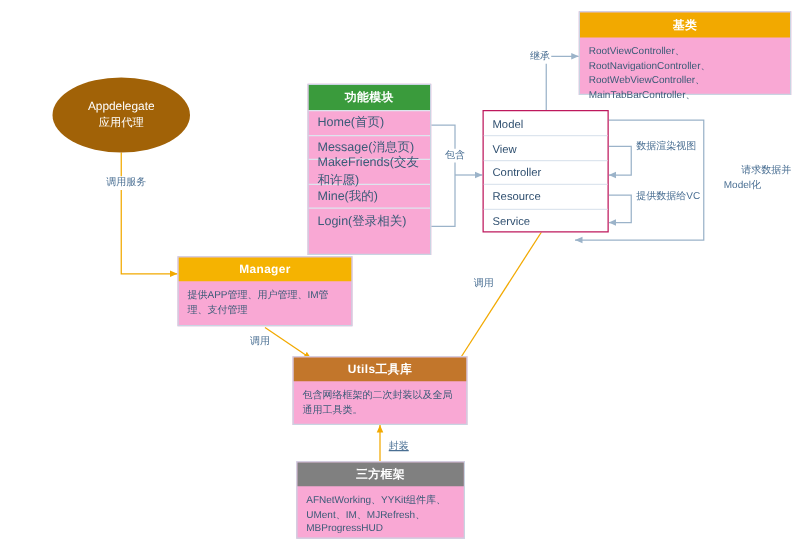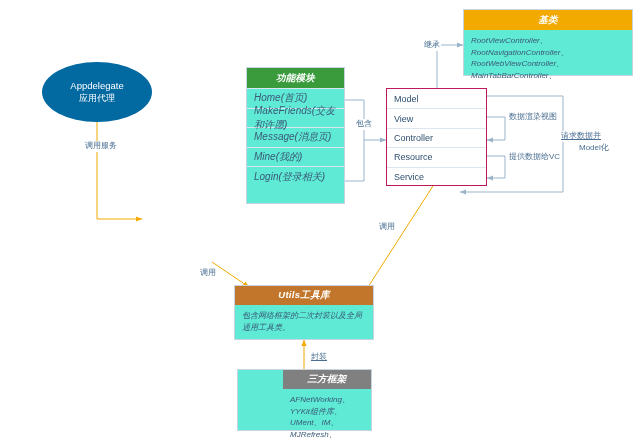--- a/index.html
+++ b/index.html
@@ -11,34 +11,33 @@
   }
   #stage{position:relative;width:640px;height:441px;}
 
   svg#wires{position:absolute;left:0;top:0;width:640px;height:441px;}
 
   .node{position:absolute;box-sizing:border-box;}
 
   
   .ellipse{
     border-radius:50%;
-    background:#0369a1;
+    background:#a16207;
     color:#ffffff;
     display:flex;flex-direction:column;
     align-items:center;justify-content:center;
     font-size:9.5px;line-height:13px;
     text-align:center;
   }
   .ellipse .l2{font-size:9px;}
 
   
   .boxed{
     border:1px solid #c9d4e2;
-    background:#5eead4;
-    font-style:italic;
+    background:#f9a8d4;
   }
   .hdr{
     color:#ffffff;
     font-size:9.5px;
     font-weight:bold;
     text-align:center;
     letter-spacing:.3px;
     display:flex;align-items:center;justify-content:center;
     box-sizing:border-box;
   }
@@ -124,61 +123,65 @@
   </svg>
 
   <div class="node ellipse" style="left:42px;top:62px;width:110px;height:60px;">
     <span class="l1">Appdelegate</span>
     <span class="l2">应用代理</span>
   </div>
 
   <div class="node boxed" style="left:246px;top:67px;width:99px;height:137px;">
     <div class="hdr green" style="height:20px;">功能模块</div>
     <div class="row" style="height:19.6px;">Home(首页)</div>
+    <div class="row" style="height:19.6px;">Message(消息页)</div>
     <div class="row" style="height:19.6px;">MakeFriends(交友和许愿)</div>
-    <div class="row" style="height:19.6px;">Message(消息页)</div>
     <div class="row" style="height:19.6px;">Mine(我的)</div>
     <div class="row" style="height:19.6px;">Login(登录相关)</div>
   </div>
 
   <div class="node mvc" style="left:386px;top:88px;width:101px;height:98px;">
     <div class="row">Model</div>
     <div class="row">View</div>
     <div class="row">Controller</div>
     <div class="row">Resource</div>
     <div class="row">Service</div>
   </div>
 
   <div class="node boxed" style="left:463px;top:9px;width:170px;height:67px;">
     <div class="hdr orange" style="height:20px;">基类</div>
     <div class="body">RootViewController、RootNavigationController、RootWebViewController、MainTabBarController、</div>
   </div>
 
+  <div class="node boxed" style="left:142px;top:205px;width:140px;height:56px;">
+    <div class="hdr amber" style="height:19px;">Manager</div>
+    <div class="body">提供APP管理、用户管理、IM管理、支付管理</div>
+  </div>
 
   <div class="node boxed" style="left:234px;top:285px;width:140px;height:55px;">
     <div class="hdr brown" style="height:19px;">Utils工具库</div>
     <div class="body">包含网络框架的二次封装以及全局通用工具类。</div>
   </div>
 
-  <div class="node boxed" style="left:237px;top:369px;width:135px;height:62px;padding-left:45px;">
+  <div class="node boxed" style="left:237px;top:369px;width:135px;height:62px;">
     <div class="hdr grey" style="height:19px;">三方框架</div>
     <div class="body">AFNetWorking、YYKit组件库、UMent、IM、MJRefresh、MBProgressHUD</div>
   </div>
 
   <div class="elabel" style="left:84px;top:141px;">调用服务</div>
 
   <div class="elabel" style="left:355px;top:119px;">包含</div>
 
   <div class="elabel" style="left:423px;top:40px;">继承</div>
 
   <div class="elabel" style="left:508px;top:112px;">数据渲染视图</div>
 
   <div class="elabel" style="left:508px;top:152px;text-align:center;">提供数据给VC</div>
 
-  <div class="elabel" style="left:560px;top:131px;text-decoration:underline;">请求数据并</div>
+  <div class="elabel" style="left:592px;top:131px;">请求数据并</div>
   <div class="elabel" style="left:578px;top:143px;">Model化</div>
 
   <div class="elabel" style="left:199px;top:268px;">调用</div>
 
   <div class="elabel" style="left:378px;top:222px;">调用</div>
 
   <div class="elabel" style="left:310px;top:352px;text-decoration:underline;">封装</div>
 
 </div>
 

